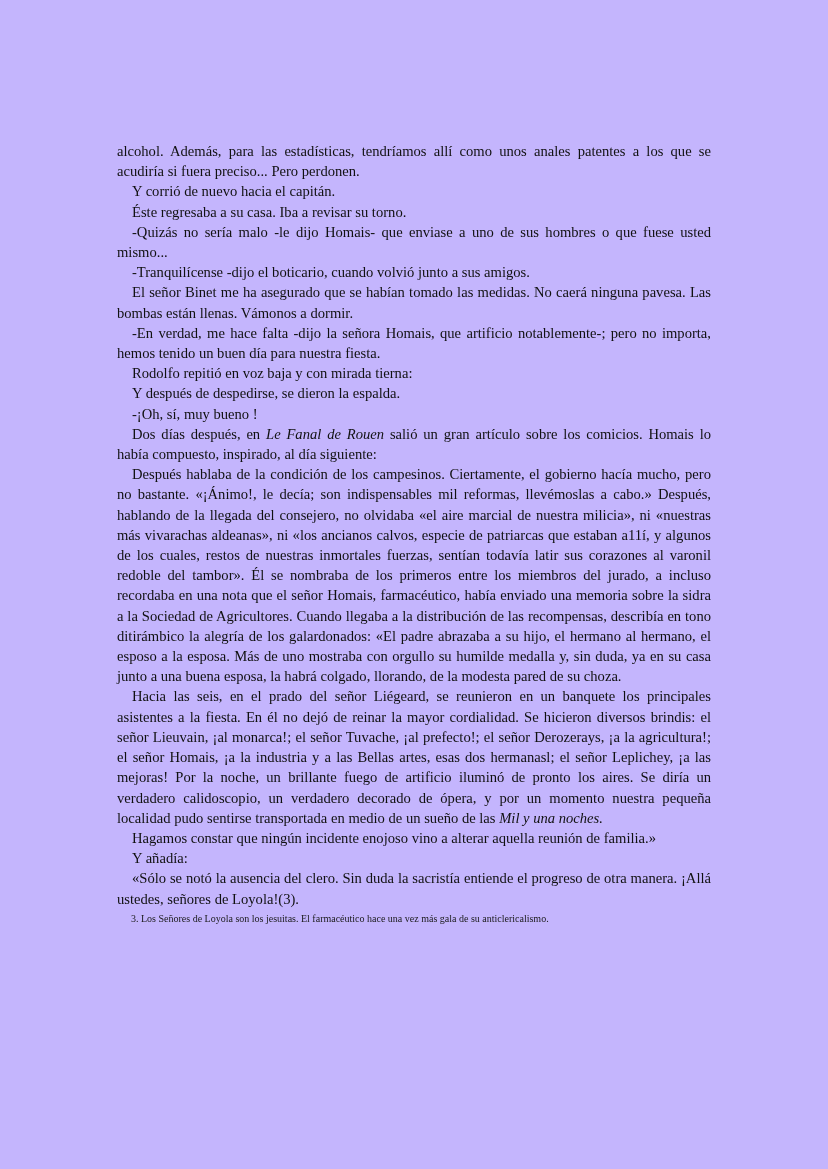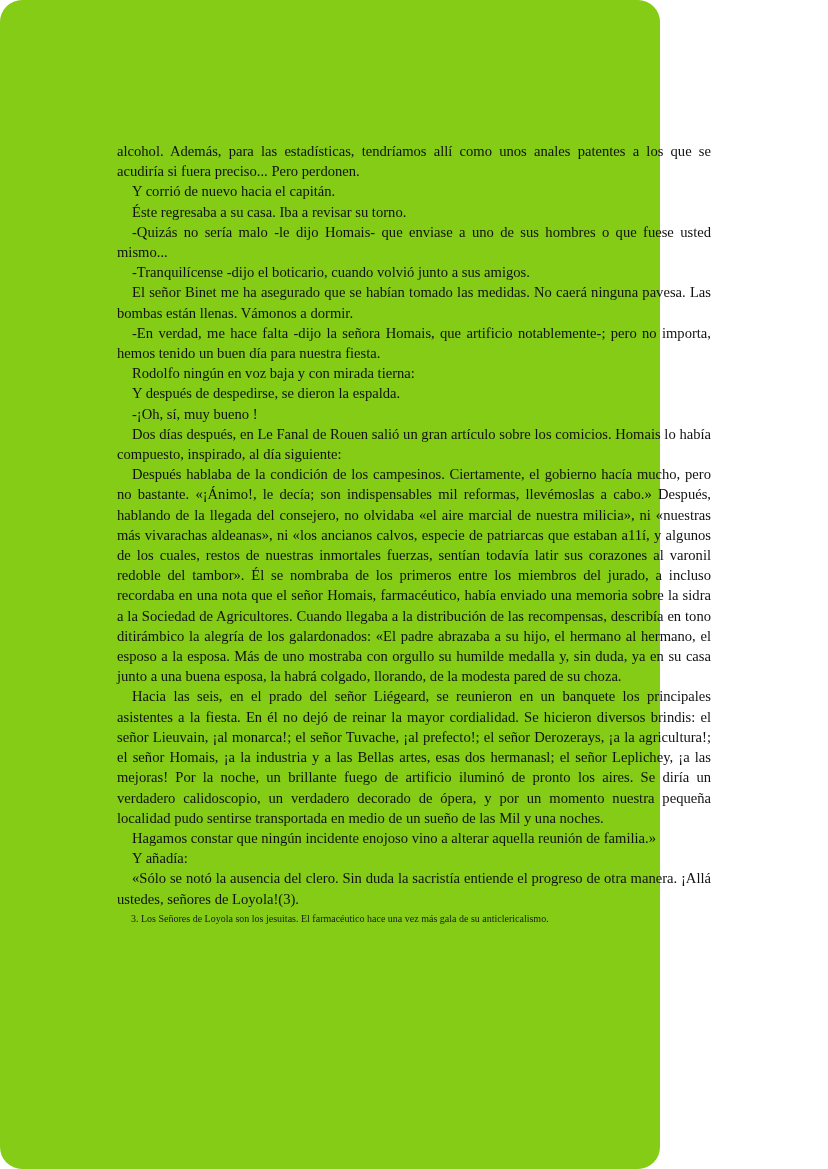--- a/index.html
+++ b/index.html
@@ -13,24 +13,23 @@
     height: 1169px;
     position: relative;
     font-family: "Liberation Serif", "DejaVu Serif", serif;
     color: #111111;
     overflow: hidden;
   }
   .page {
     position: absolute;
     left: 0;
     top: 0;
-    width: 660px;
+    width: 828px;
     height: 1169px;
-    background: #84cc16;
-    border-radius: 22px;
+    background: #c4b5fd;
   }
   .text-column {
     position: absolute;
     left: 117px;
     top: 141px;
     width: 594px;
   }
   p.para {
     margin: 0;
     padding: 0;
@@ -48,20 +47,21 @@
   
   p.para::after {
     content: "";
     display: inline-block;
     width: 100%;
   }
   p.para.nostretch::after {
     content: none;
   }
   .ital {
+    font-style: italic;
   }
   .footnote {
     margin: 0;
     padding: 0;
     margin-top: 2px;
     font-size: 10px;
     line-height: 15px;
     text-align: left;
     text-indent: 14px;
     color: #1a1a1a;
@@ -81,21 +81,21 @@
 
     <p class="para nostretch">-Quizás no sería malo -le dijo Homais- que enviase a uno de sus hombres o que fuese usted mismo...</p>
 
 
     <p class="para nostretch">-Tranquilícense -dijo el boticario, cuando volvió junto a sus amigos.</p>
 
     <p class="para nostretch">El señor Binet me ha asegurado que se habían tomado las medidas. No caerá ninguna pavesa. Las bombas están llenas. Vámonos a dormir.</p>
 
     <p class="para nostretch">-En verdad, me hace falta -dijo la señora Homais, que artificio notablemente-; pero no importa, hemos tenido un buen día para nuestra fiesta.</p>
 
-    <p class="para nostretch">Rodolfo ningún en voz baja y con mirada tierna:</p>
+    <p class="para nostretch">Rodolfo repitió en voz baja y con mirada tierna:</p>
 
     <p class="para nostretch">Y después de despedirse, se dieron la espalda.</p>
 
     <p class="para nostretch">-¡Oh, sí, muy bueno !</p>
 
     <p class="para nostretch"><span>Dos días después, en </span><span class="ital">Le Fanal de Rouen</span><span> salió un gran artículo sobre los comicios. Homais lo había compuesto, inspirado, al día siguiente:</span></p>
 
 
     <p class="para nostretch">Después hablaba de la condición de los campesinos. Ciertamente, el gobierno hacía mucho, pero no bastante. «¡Ánimo!, le decía; son indispensables mil reformas, llevémoslas a cabo.» Después, hablando de la llegada del consejero, no olvidaba «el aire marcial de nuestra milicia», ni «nuestras más vivarachas aldeanas», ni «los ancianos calvos, especie de patriarcas que estaban a11í, y algunos de los cuales, restos de nuestras inmortales fuerzas, sentían todavía latir sus corazones al varonil redoble del tambor». Él se nombraba de los primeros entre los miembros del jurado, a incluso recordaba en una nota que el señor Homais, farmacéutico, había enviado una memoria sobre la sidra a la Sociedad de Agricultores. Cuando llegaba a la distribución de las recompensas, describía en tono ditirámbico la alegría de los galardonados: «El padre abrazaba a su hijo, el hermano al hermano, el esposo a la esposa. Más de uno mostraba con orgullo su humilde medalla y, sin duda, ya en su casa junto a una buena esposa, la habrá colgado, llorando, de la modesta pared de su choza.</p>
 

